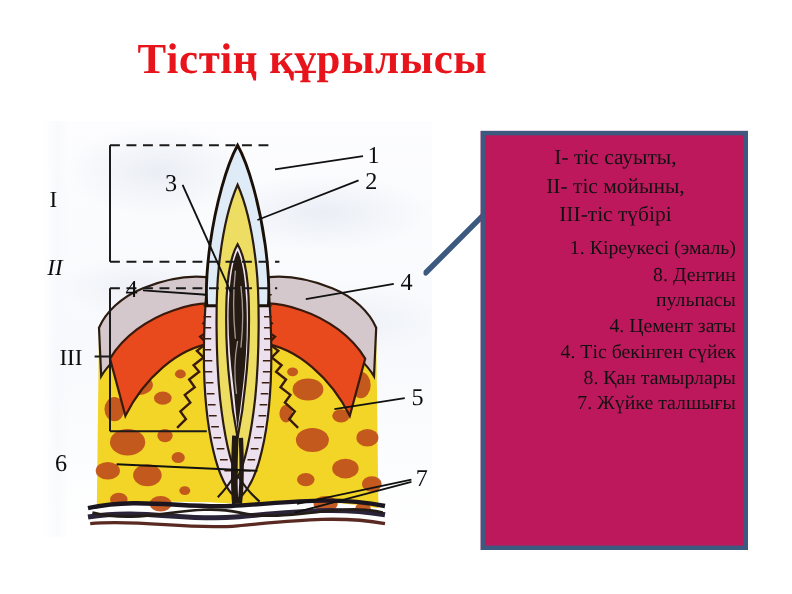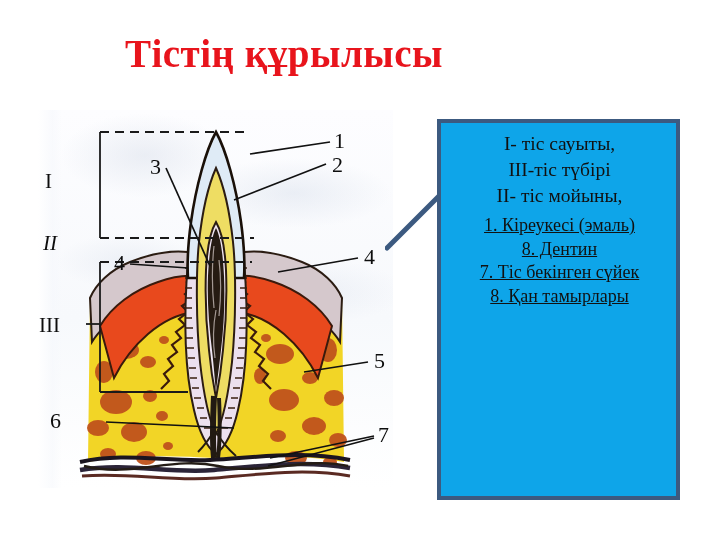--- a/index.html
+++ b/index.html
@@ -60,40 +60,40 @@
     background: linear-gradient(90deg, rgba(255,255,255,1) 0%, rgba(246,248,252,.6) 60%, rgba(255,255,255,0) 100%);
   }
 
   
   #legend-box {
     position: absolute;
     left: 437px;
     top: 119px;
     width: 243px;
     height: 381px;
-    background: #0ea5e9;
+    background: #be185d;
     border: 4px solid #3c5a80;
     box-sizing: border-box;
     padding: 8px 7px 6px 9px;
     color: #111111;
   }
   .legend-head {
     text-align: center;
     font-size: 19.5px;
     line-height: 26px;
     font-family: "Liberation Serif", serif;
   }
   .legend-head div { white-space: nowrap; }
   .legend-list {
     margin-top: 5px;
     font-size: 18px;
     line-height: 23.5px;
     font-family: "Liberation Serif", serif;
   }
-  .legend-list div { text-align: center; text-decoration: underline; }
+  .legend-list div { text-align: right; }
 
   
   #legend-pointer {
     position: absolute;
     left: 385px;
     top: 190px;
     width: 60px;
     height: 62px;
     pointer-events: none;
   }
@@ -270,41 +270,44 @@
       <path d="M62,152 L214,152" stroke-dasharray="9 6"></path>
 
       <path d="M62,152 L62,282"></path>
       <path d="M48,214 L62,214"></path>
       <path d="M62,282 L150,282"></path>
     </g>
   </svg>
 
   <div class="fig-label roman" style="left:7px;  top:60px;">I</div>
   <div class="fig-label roman" style="left:5px;  top:122px;font-style:italic;">II</div>
-  <div class="fig-label roman" style="left:1px;  top:204px;text-align:center;">III</div>
+  <div class="fig-label roman" style="left:16px;  top:204px;text-align:center;">III</div>
 
   <div class="fig-label" style="left:296px; top:20px;">1</div>
   <div class="fig-label" style="left:294px; top:44px;">2</div>
   <div class="fig-label" style="left:112px; top:46px;">3</div>
   <div class="fig-label" style="left:76px;  top:142px;">4</div>
   <div class="fig-label" style="left:326px; top:136px;">4</div>
   <div class="fig-label" style="left:336px; top:240px;">5</div>
   <div class="fig-label" style="left:12px;  top:300px;">6</div>
   <div class="fig-label" style="left:340px; top:314px;">7</div>
 </div>
 
 <svg id="legend-pointer" viewBox="0 0 60 62">
   <path d="M2,58 L56,4" stroke="#3c5a80" stroke-width="5" fill="none" stroke-linecap="round"></path>
 </svg>
 
 <div id="legend-box">
   <div class="legend-head">
     <div>I- тіс сауыты,</div>
+    <div>II- тіс мойыны,</div>
     <div>III-тіс түбірі</div>
-    <div>II- тіс мойыны,</div>
   </div>
   <div class="legend-list">
     <div>1. Кіреукесі (эмаль)</div>
     <div>8. Дентин</div>
-    <div>7. Тіс бекінген сүйек</div>
+    <div>пульпасы</div>
+    <div>4. Цемент заты</div>
+    <div>4. Тіс бекінген сүйек</div>
     <div>8. Қан тамырлары</div>
+    <div>7. Жүйке талшығы</div>
   </div>
 </div>
 
 </body></html>

